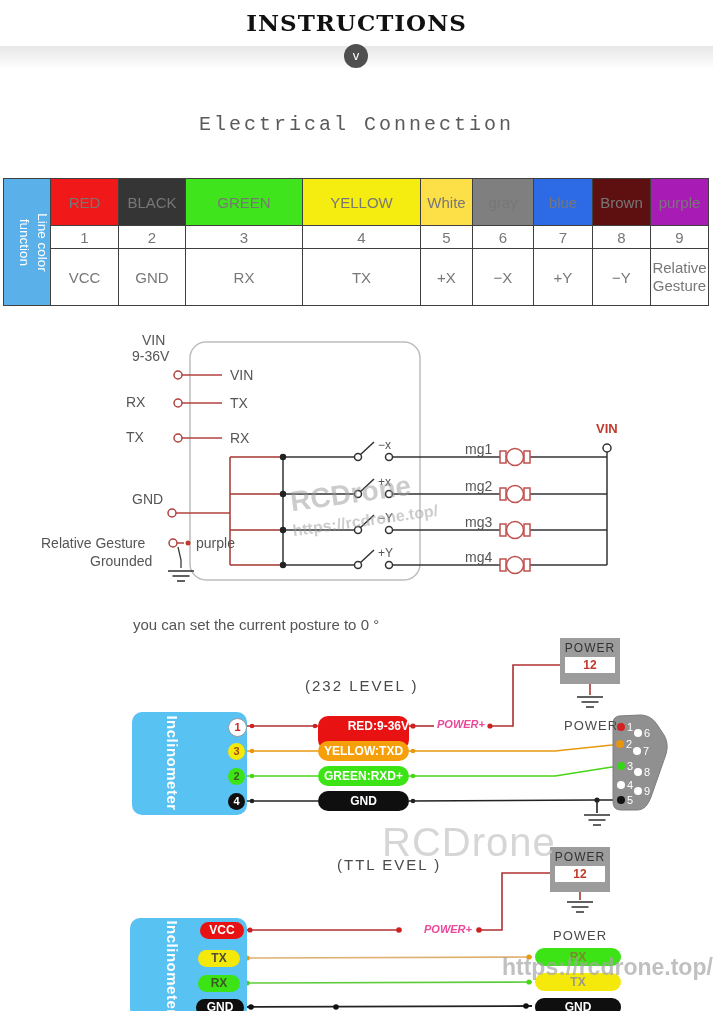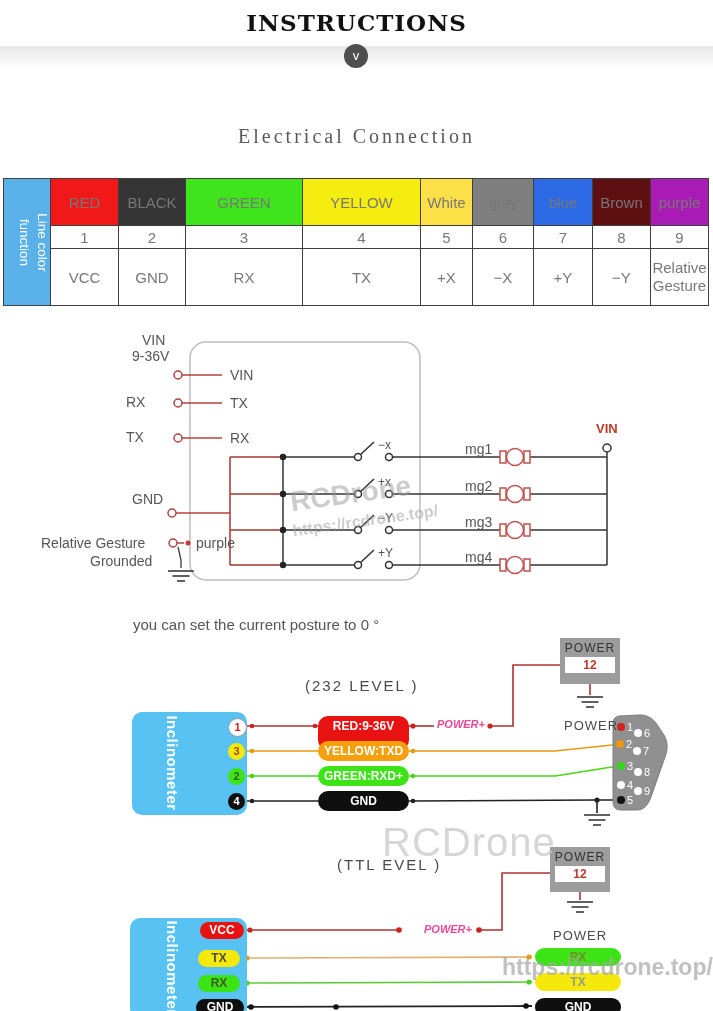--- a/index.html
+++ b/index.html
@@ -11,22 +11,22 @@
   
   .band{left:0;top:46px;width:713px;height:22px;
         background:linear-gradient(to bottom,#e7e7e7,#fdfdfd);}
   .title{left:0;top:9px;width:713px;text-align:center;
          font-family:"DejaVu Serif","Liberation Serif",serif;
          font-weight:bold;font-size:23px;color:#111;letter-spacing:1px;}
   .chev{left:344px;top:44px;width:24px;height:24px;border-radius:50%;
         background:#4f4f4f;color:#fff;font-size:13px;text-align:center;
         line-height:23px;}
   .sect{left:0;top:113px;width:713px;text-align:center;
-        font-family:Liberation Serif, serif;
-        font-size:20px;color:#5a5a5a;letter-spacing:3px;margin-top:12px;}
+        font-family:Liberation Mono, monospace;
+        font-size:20px;color:#5a5a5a;letter-spacing:3px;}
   
   table.colors{border-collapse:collapse;table-layout:fixed;}
   table.colors td{border:1px solid #3f3f3f;text-align:center;
         font-size:15px;color:#777;padding:0;overflow:hidden;}
   td.hd{font-size:15px;}
   .cRED{background:#f01818;color:#fff;}
   .cBLACK{background:#353535;color:#fff;}
   .cGREEN{background:#3fe41c;color:#4b6b22;}
   .cYELLOW{background:#f5ec10;color:#6b6b40;}
   .cWhite{background:#fde047;color:#8a8a8a;margin-top:6px;}
@@ -337,21 +337,21 @@
 <span class="abs leveltitle z2" style="left:305px;top:677px;">(232 LEVEL )</span>
 
 <div class="abs incl z2" style="left:132px;top:712px;width:115px;height:103px;">
   <span class="inclrot" style="left:-10px;top:42px;">Inclinometer</span>
 </div>
 <div class="abs badge" style="left:228px;top:718px;background:#fff;color:#d42020;border:1px solid #999;">1</div>
 <div class="abs badge" style="left:228px;top:743px;background:#f5e90c;color:#a04a10;">3</div>
 <div class="abs badge" style="left:228px;top:768px;background:#3ce415;color:#3b5a20;">2</div>
 <div class="abs badge" style="left:228px;top:793px;background:#0f0f0f;color:#fff;">4</div>
 
-<div class="abs pill" style="left:318px;top:716px;width:91px;height:34px;line-height:20px;background:#e81212;">RED:9-36V</div>
+<div class="abs pill" style="left:318px;top:716px;width:91px;height:34px;line-height:20px;background:#e81212;text-align:right;">RED:9-36V</div>
 <div class="abs pill" style="left:318px;top:741px;width:91px;height:20px;line-height:20px;background:#f59f0a;">YELLOW:TXD</div>
 <div class="abs pill" style="left:318px;top:766px;width:91px;height:20px;line-height:20px;background:#3ce415;">GREEN:RXD+</div>
 <div class="abs pill" style="left:318px;top:791px;width:91px;height:20px;line-height:20px;background:#0f0f0f;">GND</div>
 
 <span class="abs pwrplus" style="left:437px;top:718px;">POWER+</span>
 
 <div class="abs pwrbox" style="left:560px;top:638px;width:60px;height:46px;">
   <div class="t">POWER</div>
   <div class="v">12</div>
 </div>

